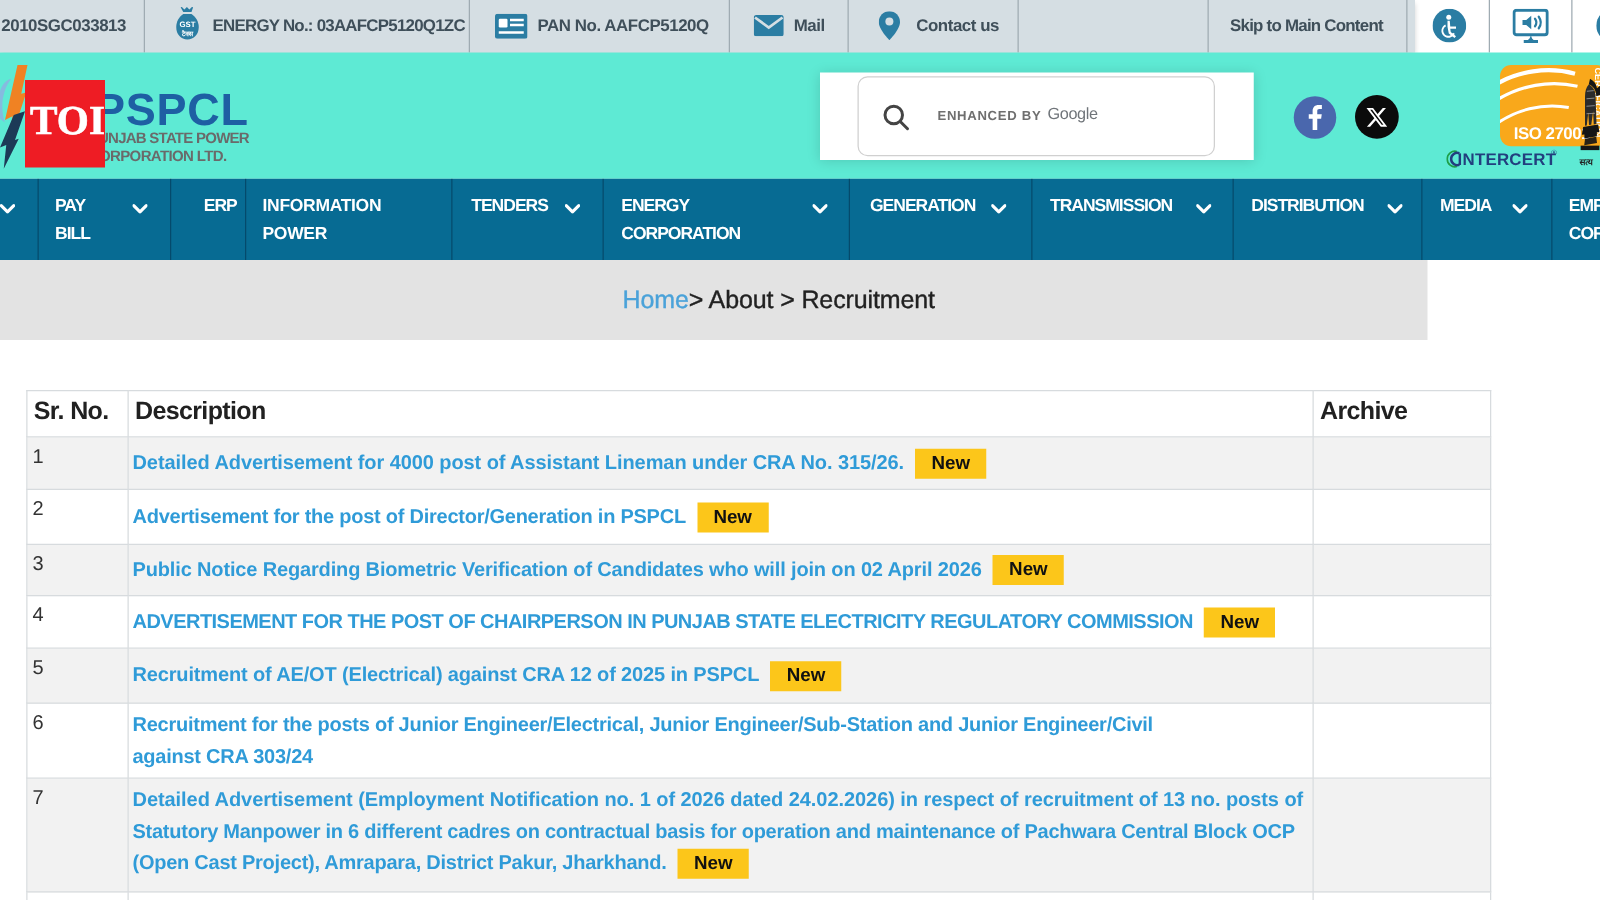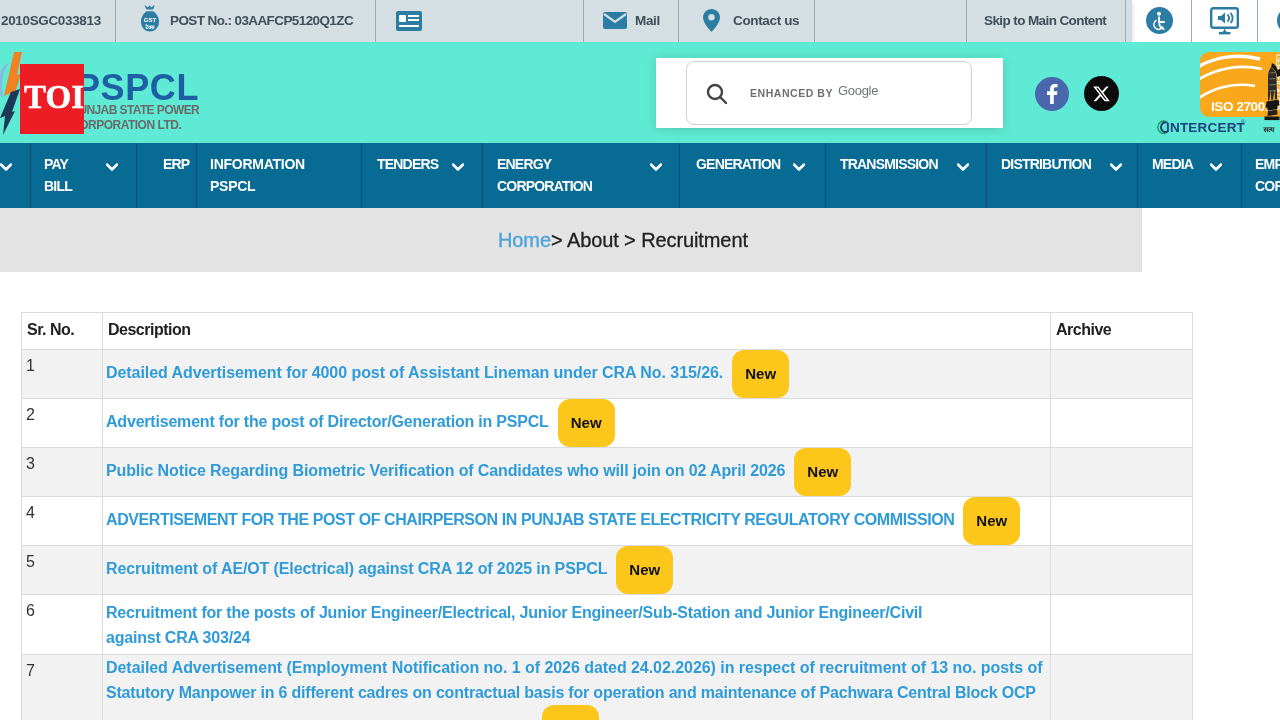--- a/index.html
+++ b/index.html
@@ -31,35 +31,36 @@
 #nav { position:absolute; left:0; top:143px; width:1280px; height:65px; background:#076b93; }
 .nsep { position:absolute; top:0; width:1px; height:65px; background:rgba(0,0,20,0.3); }
 .nitem { position:absolute; top:10px; font-size:14px; font-weight:bold; color:#fff; letter-spacing:-0.8px; line-height:22px; white-space:pre-line; }
 
 #bc { position:absolute; left:0; top:208px; width:1142px; height:64px; background:#e3e3e3; }
 #bc .in { position:absolute; left:498px; top:21px; font-size:20px; color:#212121; white-space:nowrap; letter-spacing:-0.1px; -webkit-text-stroke:0.3px; }
 #bc .home { color:#4aa2d9; }
 
 #tbl { position:absolute; left:21px; top:312px; width:1171px; border-collapse:collapse; table-layout:fixed; }
 #tbl td, #tbl th { border:1px solid #d7dbde; vertical-align:middle; }
-#tbl th { text-align:left; font-size:16px; color:#212121; padding-left:5px; letter-spacing:-0.5px; padding-bottom:3px; }
+#tbl th { text-align:left; font-size:20px; color:#212121; padding-left:5px; letter-spacing:-0.5px; padding-bottom:3px; }
 #tbl td.sr { font-size:16px; color:#333; padding-left:4px; vertical-align:top; padding-top:3px; line-height:25px; }
 #tbl td.desc { padding-left:3px; }
 #tbl .lnk { color:#2f9bd8; font-weight:bold; font-size:16px; line-height:25px; letter-spacing:-0.2px; }
 #tbl tr.g { background:#f2f2f2; }
-.new { display:inline-block; background:#fcc61a; color:#111; font-weight:bold; font-size:15px; line-height:24px; padding:12px 13px; border-radius:12px; margin-left:9px; vertical-align:middle; }
+.new { display:inline-block; background:#fcc61a; color:#111; font-weight:bold; font-size:15px; line-height:24px; padding:0 13px; border-radius:0; margin-left:9px; vertical-align:middle; }
 </style>
 </head>
 <body>
 
 <div id="topbar">
   <div class="titem" style="left:1px;">2010SGC033813</div>
   <div class="tsep" style="left:115px;"></div>
-  <div class="titem" style="left:170px; letter-spacing:-0.6px;">POST No.: 03AAFCP5120Q1ZC</div>
+  <div class="titem" style="left:170px; letter-spacing:-0.6px;">ENERGY No.: 03AAFCP5120Q1ZC</div>
   <div class="tsep" style="left:375px;"></div>
+  <div class="titem" style="left:430px;">PAN No. AAFCP5120Q</div>
   <div class="tsep" style="left:583px;"></div>
   <div class="titem" style="left:635px;">Mail</div>
   <div class="tsep" style="left:678px;"></div>
   <div class="titem" style="left:733px;">Contact us</div>
   <div class="tsep" style="left:814px;"></div>
   <div class="tsep" style="left:966px;"></div>
   <div class="titem" style="left:984px; letter-spacing:-0.6px;">Skip to Main Content</div>
   <div class="tsep" style="left:1125px;"></div>
   <div class="tsep" style="left:1191px;"></div>
   <div class="tsep" style="left:1257px;"></div>
@@ -172,21 +173,21 @@
   <div class="nsep" style="left:482px;"></div>
   <div class="nsep" style="left:679px;"></div>
   <div class="nsep" style="left:825px;"></div>
   <div class="nsep" style="left:986px;"></div>
   <div class="nsep" style="left:1137px;"></div>
   <div class="nsep" style="left:1241px;"></div>
   <div class="nitem" style="left:44px;">PAY
 BILL</div>
   <div class="nitem" style="left:150px;padding-left:13px;">ERP</div>
   <div class="nitem" style="left:210px; letter-spacing:-0.25px;">INFORMATION
-PSPCL</div>
+POWER</div>
   <div class="nitem" style="left:377px;">TENDERS</div>
   <div class="nitem" style="left:497px;">ENERGY
 CORPORATION</div>
   <div class="nitem" style="left:696px;">GENERATION</div>
   <div class="nitem" style="left:840px;">TRANSMISSION</div>
   <div class="nitem" style="left:1001px;">DISTRIBUTION</div>
   <div class="nitem" style="left:1152px;">MEDIA</div>
   <div class="nitem" style="left:1255px;">EMPLOYEE
 CORNER</div>
 </div>

